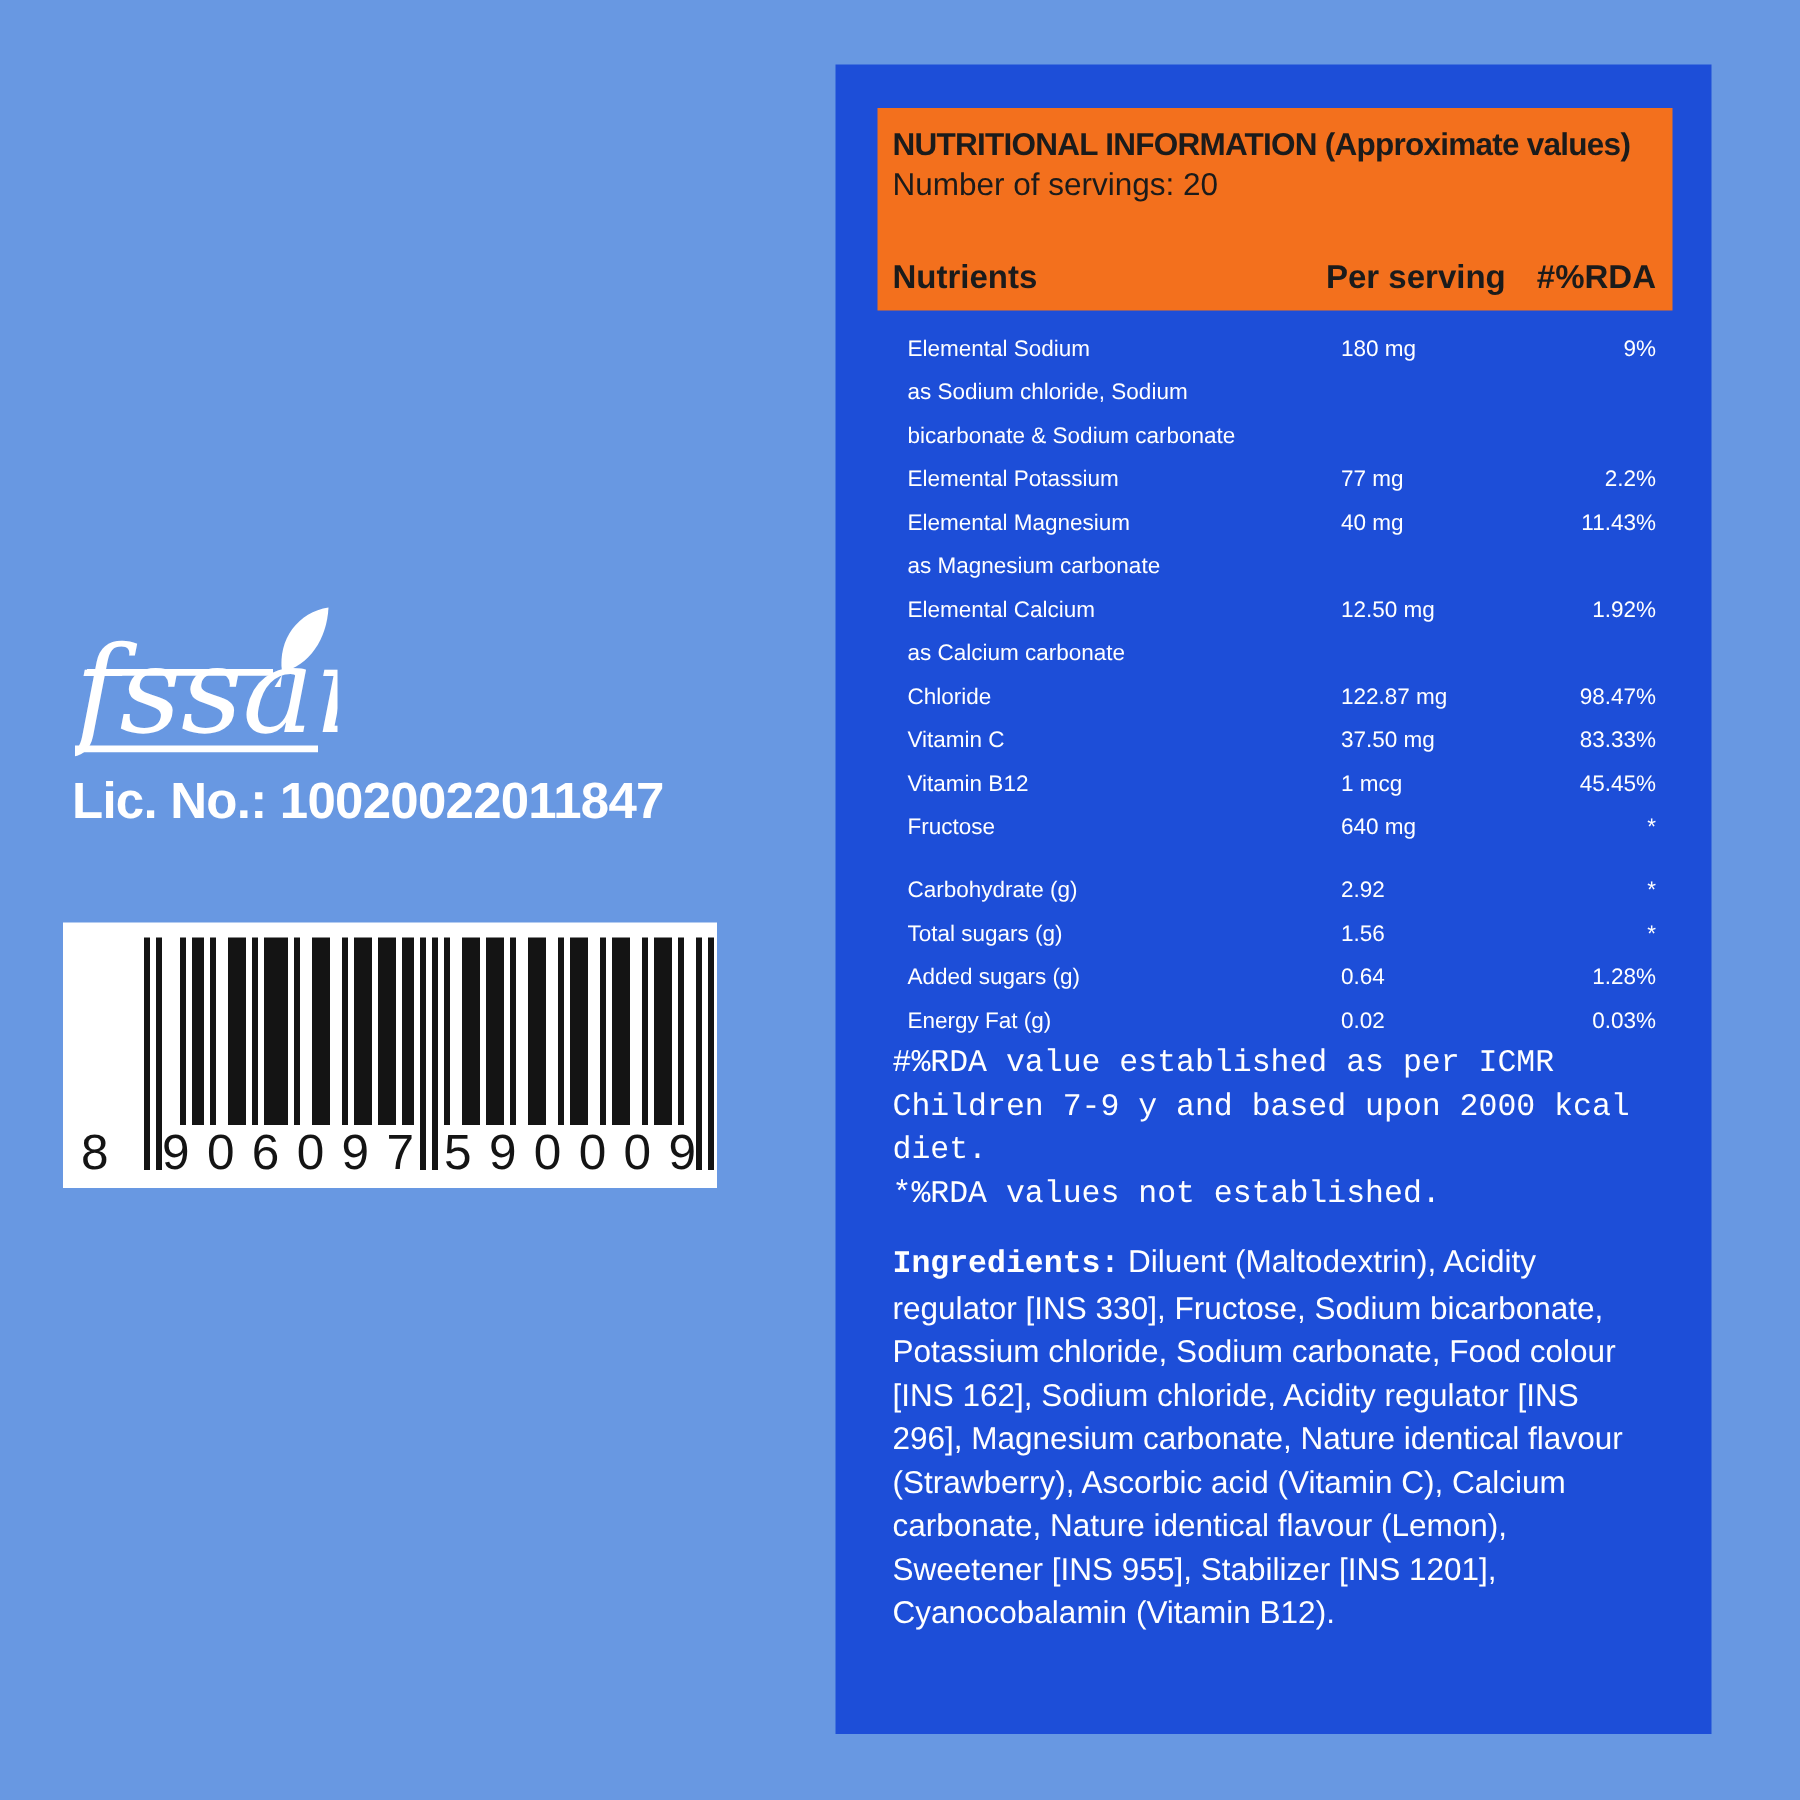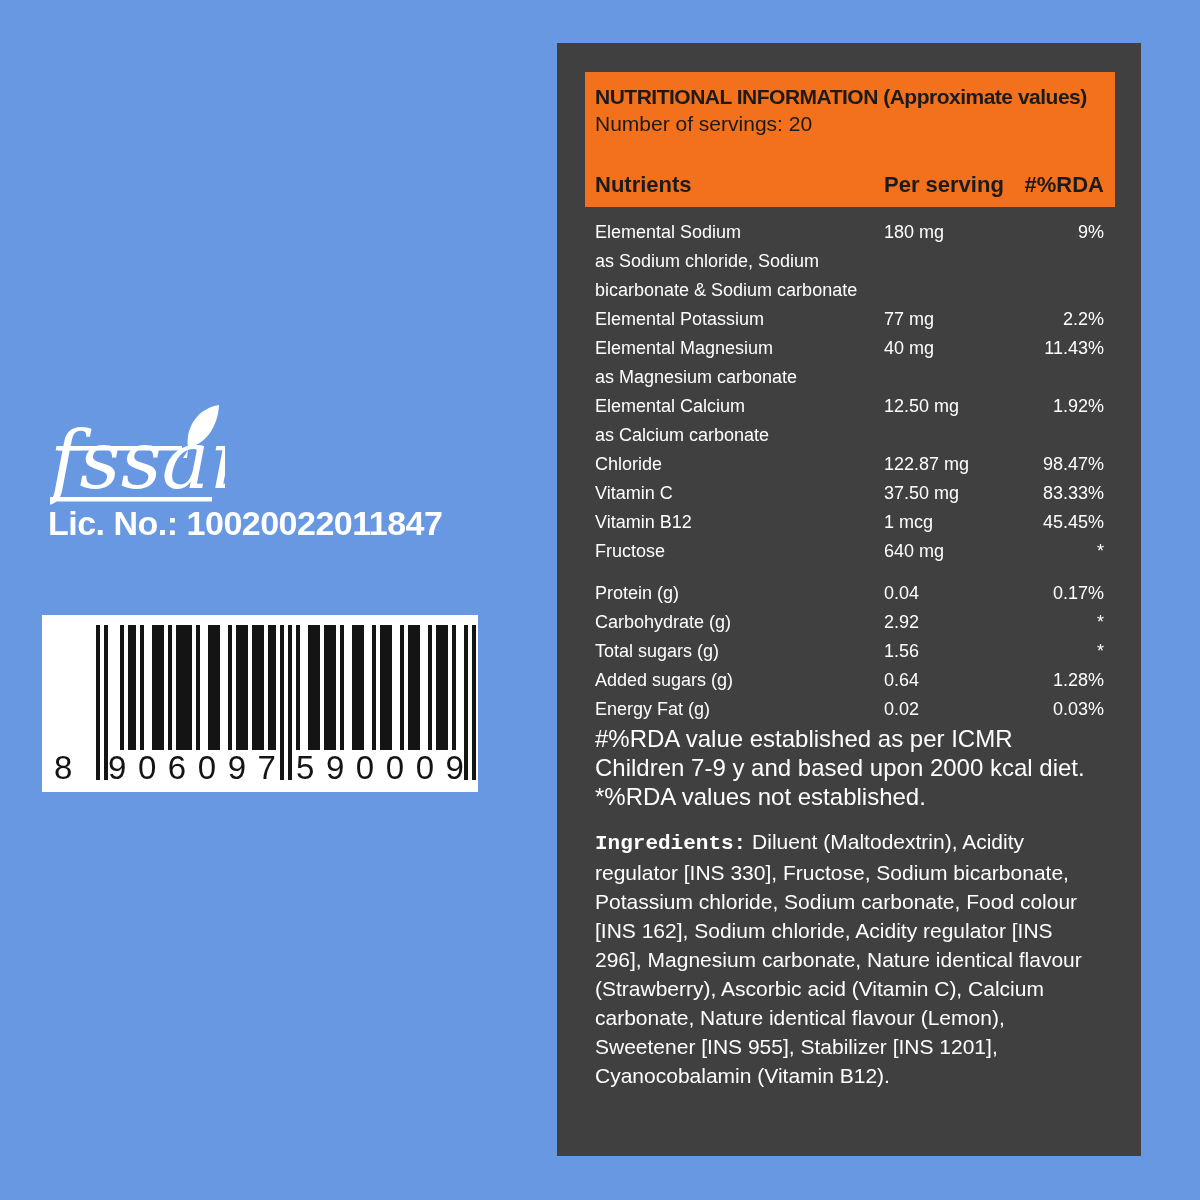--- a/index.html
+++ b/index.html
@@ -1,21 +1,21 @@
 <!DOCTYPE html>
 <html><head>
 <meta charset="utf-8">
 <style>
   html,body{margin:0;padding:0;}
   body{font-family:"Liberation Sans",sans-serif;}
   .canvas{position:relative;width:1200px;height:1200px;overflow:hidden;background:#6898e2;}
 
   
   .fssai{position:absolute;left:50px;top:404px;width:175px;height:110px;}
-  .lic{position:absolute;left:48px;top:504px;color:#ffffff;font-weight:bold;
+  .lic{position:absolute;left:48px;top:515px;color:#ffffff;font-weight:bold;
        font-size:34px;letter-spacing:-0.5px;white-space:nowrap;}
 
   .barcode-box{position:absolute;left:42px;top:615px;width:436px;height:177px;background:#ffffff;}
   .bars{position:absolute;left:54px;top:10px;width:380px;height:155px;}
   .bars .bar{position:absolute;top:0;width:4px;background:#141414;}
   .bc-digit,.bc-group{position:absolute;color:#141414;font-size:33px;line-height:38px;top:134px;}
   .bc-first{left:12px;}
   .bc-left{left:66px;width:168px;display:flex;justify-content:space-between;}
   .bc-right{left:254px;width:168px;display:flex;justify-content:space-between;}
 
@@ -24,27 +24,27 @@
          color:#ffffff;box-sizing:border-box;padding-top:29px;}
   .orange{margin:0 26px 0 28px;width:530px;height:135px;background:#f3701d;color:#1b1b1b;
           box-sizing:border-box;padding:11px 10px 0 10px;position:relative;}
   .orange .title{font-weight:bold;font-size:21px;line-height:27px;letter-spacing:-0.5px;white-space:nowrap;}
   .orange .sub{font-size:21px;line-height:28px;}
   .orange .cols{position:absolute;left:0;right:0;bottom:7px;height:28px;font-weight:bold;font-size:22px;}
   .orange .c1{position:absolute;left:10px;}
   .orange .c2{position:absolute;left:299px;}
   .orange .c3{position:absolute;right:11px;}
 
-  .rows{margin-top:11px;font-size:18px;}
+  .rows{margin-top:11px;font-size:15px;padding-left:10px;}
   .rows.macros{margin-top:13px;}
   .row{position:relative;line-height:29px;padding-left:38px;padding-right:37px;}
   .row .val{position:absolute;left:327px;top:0;line-height:29px;}
   .row .rda{position:absolute;right:37px;top:0;line-height:29px;}
 
-  .footnotes{padding:0 37px 0 38px;font-size:24px;line-height:29px;}
+  .footnotes{padding:0 37px 0 38px;font-size:21px;line-height:29px;font-family:Liberation Mono, monospace;}
   .ingredients{margin-top:16px;padding:0 37px 0 38px;font-size:21px;line-height:29px;}
   .ing-label{font-weight:bold;font-family:Liberation Mono, monospace;}
 </style>
 </head>
 <body>
 
 <div class="canvas" style="background: rgb(104, 152, 226);">
 
   <div class="fssai">
     <svg width="175" height="110" viewBox="0 0 175 110">
@@ -128,21 +128,21 @@
     <div class="bc-group bc-right" id="bc-right">
         <span>5</span>
         <span>9</span>
         <span>0</span>
         <span>0</span>
         <span>0</span>
         <span>9</span>
       </div>
   </div>
 
-  <div class="panel" style="background: #404040;">
+  <div class="panel" style="background: #1d4ed8;">
     <div class="orange" style="background: rgb(243, 112, 29);">
       <div class="title">NUTRITIONAL INFORMATION (Approximate values)</div>
       <div class="sub">Number of servings: 20</div>
       <div class="cols">
         <span class="c1">Nutrients</span>
         <span class="c2">Per serving</span>
         <span class="c3">#%RDA</span>
       </div>
     </div>
 
@@ -154,21 +154,20 @@
         <div class="row"><span>Elemental Magnesium</span><span class="val">40 mg</span><span class="rda">11.43%</span></div>
         <div class="row"><span>as Magnesium carbonate</span></div>
         <div class="row"><span>Elemental Calcium</span><span class="val">12.50 mg</span><span class="rda">1.92%</span></div>
         <div class="row"><span>as Calcium carbonate</span></div>
         <div class="row"><span>Chloride</span><span class="val">122.87 mg</span><span class="rda">98.47%</span></div>
         <div class="row"><span>Vitamin C</span><span class="val">37.50 mg</span><span class="rda">83.33%</span></div>
         <div class="row"><span>Vitamin B12</span><span class="val">1 mcg</span><span class="rda">45.45%</span></div>
         <div class="row"><span>Fructose</span><span class="val">640 mg</span><span class="rda">*</span></div>
       </div>
     <div class="rows macros" id="macro-rows">
-        <div class="row"><span>Protein (g)</span><span class="val">0.04</span><span class="rda">0.17%</span></div>
         <div class="row"><span>Carbohydrate (g)</span><span class="val">2.92</span><span class="rda">*</span></div>
         <div class="row"><span>Total sugars (g)</span><span class="val">1.56</span><span class="rda">*</span></div>
         <div class="row"><span>Added sugars (g)</span><span class="val">0.64</span><span class="rda">1.28%</span></div>
         <div class="row"><span>Energy Fat (g)</span><span class="val">0.02</span><span class="rda">0.03%</span></div>
       </div>
 
     <div class="footnotes">
       <div>#%RDA value established as per ICMR Children 7-9 y and based upon 2000 kcal diet.</div>
       <div>*%RDA values not established.</div>
     </div>

